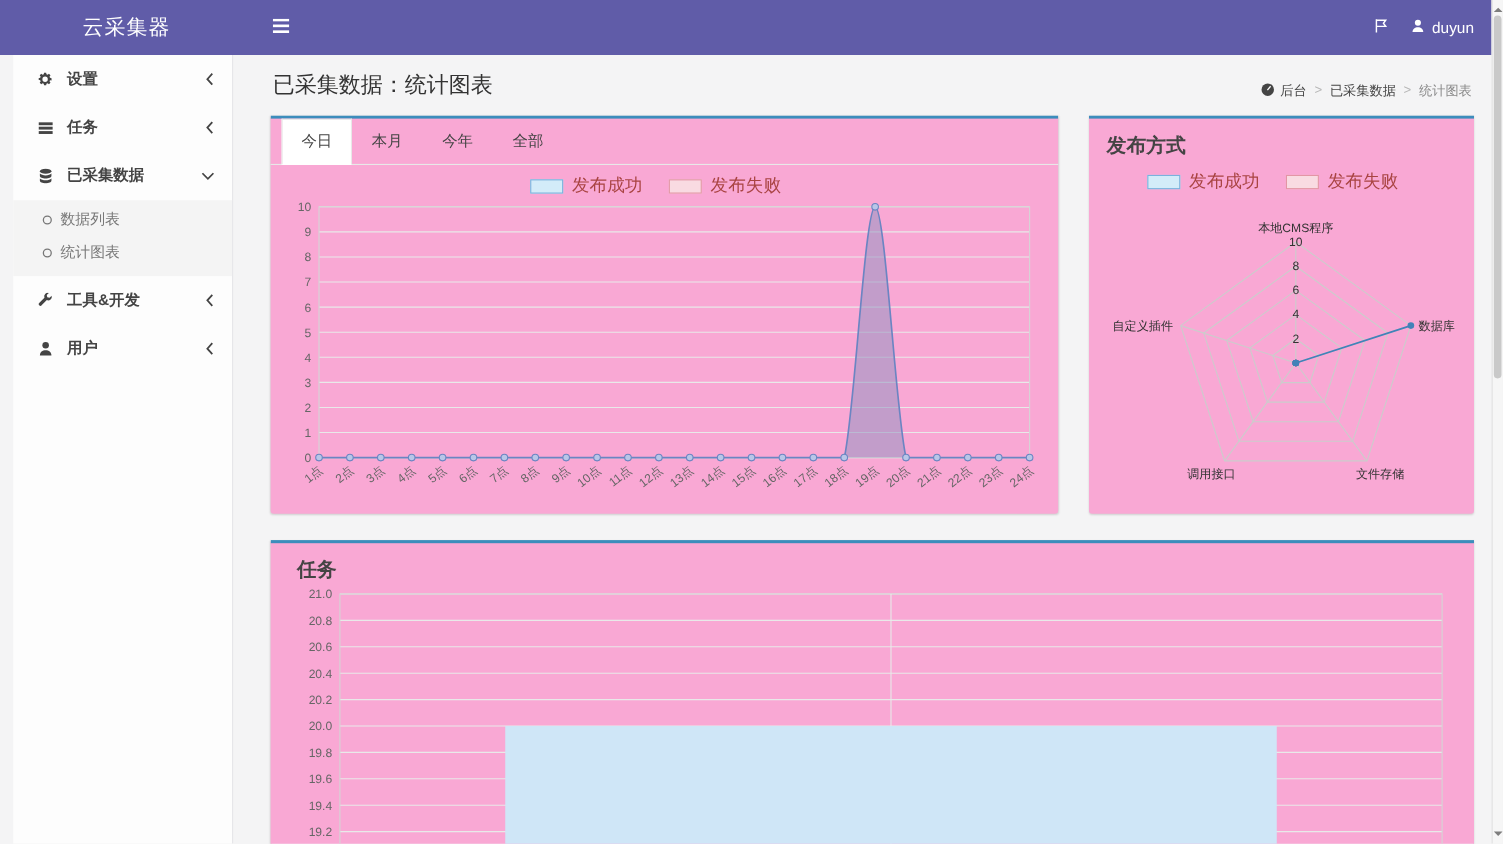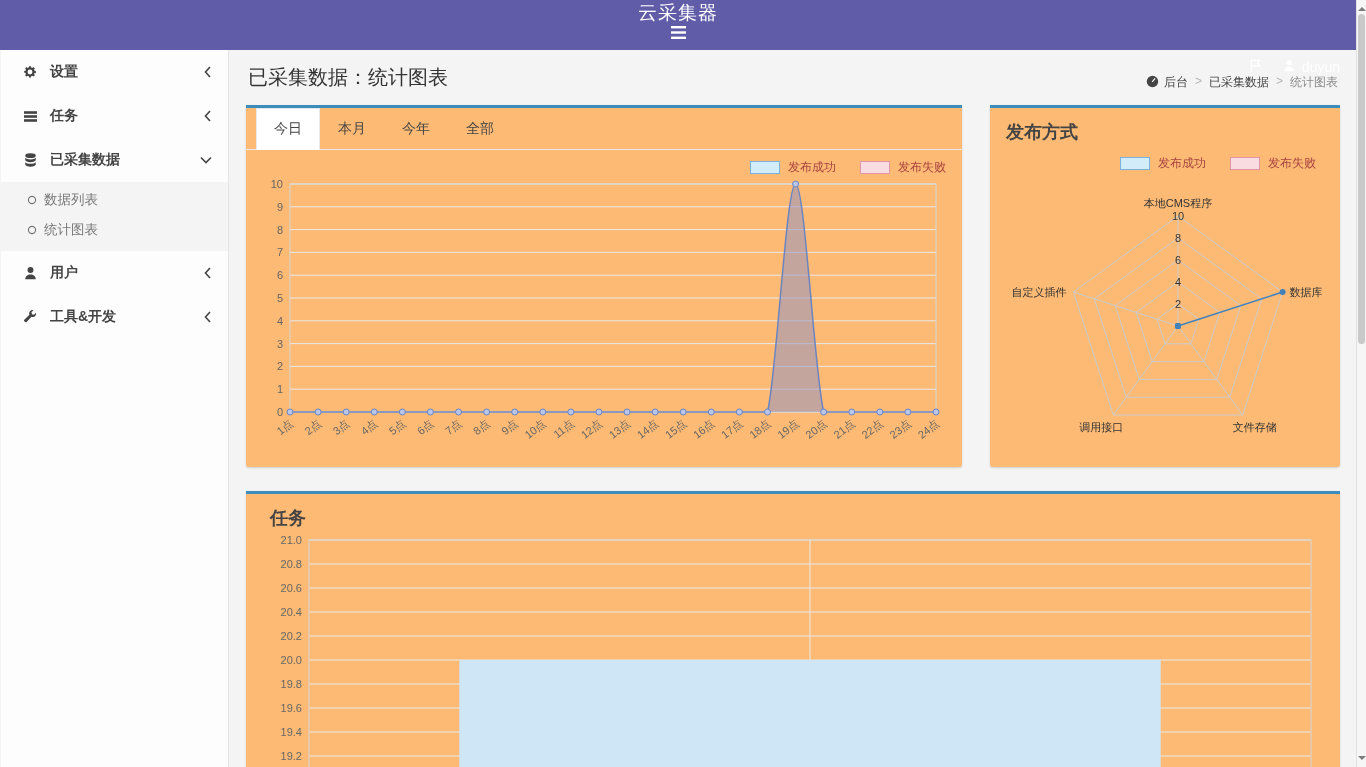--- a/index.html
+++ b/index.html
@@ -2,62 +2,62 @@
 <html style="--navbar-bg: #605ca8; --card-border: #3c8dbc; --success-fill: #d3ecf9; --success-border: #7ab2dd; --fail-fill: #f9dbe2; --fail-border: #e395a5; --legend-text: #a94442;"><head>
 <meta charset="utf-8">
 <style>
   * { box-sizing: border-box; margin: 0; padding: 0; }
   html,body { width:1366px; height:767px; overflow:hidden;
     font-family:"Liberation Sans","DejaVu Sans",sans-serif; background:#f4f4f5; }
   body { position:relative; }
 
   
   .navbar { position:absolute; top:0; left:0; right:10px; height:50px;
-    background:var(--navbar-bg); display:flex; align-items:center; color:#fff; z-index:5;flex-direction:column; }
+    background:var(--navbar-bg); display:flex; align-items:center; color:#fff; z-index:5; }
   .brand { width:230px; text-align:center; font-size:19px; letter-spacing:1px; cursor:pointer; }
   .hamburger { background:none; border:none; height:50px; padding:0 18px; cursor:pointer; display:flex; align-items:center; }
   .nav-right { margin-left:auto; display:flex; align-items:center; gap:20px; padding-right:16px; }
   .nav-icon-btn, .nav-user { background:none; border:none; color:#fff; cursor:pointer;
     display:flex; align-items:center; gap:7px; font-size:14px; height:50px; }
 
   
-  .sidebar { position:absolute; top:50px; left:1px; width:228px; bottom:0;
+  .sidebar { position:absolute; top:50px; left:12px; width:200px; bottom:0;
     background:#fdfdfd; border-right:1px solid #e4e4e7; }
   .side-item { display:flex; align-items:center; gap:11px; height:44px;
     padding:0 16px 0 20px; font-size:14px; font-weight:bold; color:#444; cursor:pointer; }
   .s-icon { width:18px; display:flex; justify-content:center; }
   .s-label { flex:1; }
   .chev { display:flex; align-items:center; }
   .submenu { background:#f4f4f4; padding:3px 0 6px; }
   .sub-item { display:flex; align-items:center; gap:7px; height:30px;
     padding-left:26px; font-size:13.5px; color:#777; cursor:pointer; }
 
   
   .main { position:absolute; left:230px; top:50px; right:10px; bottom:0; padding:8px 16px 0; }
   .content-header { display:flex; align-items:flex-start; justify-content:space-between; padding:6px 2px 14px; }
   .page-title { font-size:20px; font-weight:normal; color:#333; }
   .breadcrumb { list-style:none; display:flex; align-items:flex-start; gap:7px; font-size:12px; color:#444; margin-top:10px; }
   .breadcrumb .crumb { display:flex; align-items:center; gap:5px; cursor:pointer; }
   .breadcrumb .sep { color:#b5b5b5; }
   .breadcrumb .current { color:#8a8a8a; }
 
   .cards-row { display:flex; gap:28px; }
-  .card { background:#fdba74; border-top:3px solid var(--card-border);
+  .card { background:#f9a8d4; border-top:3px solid var(--card-border);
     box-shadow:0 1px 2px rgba(0,0,0,.15); border-radius:0 0 3px 3px; }
   .chart-card { width:716px; height:362px; }
   .radar-card { flex:1; height:362px; padding:8px 8px 0; }
   .tasks-card { margin-top:24px; height:430px; padding:8px 16px 0; }
   .card-title { font-size:18px; font-weight:bold; color:#444; padding:4px 8px 2px; }
 
   .tabs { display:flex; border-bottom:1px solid #e8e8e8; padding:0 10px; }
   .tab { padding:11px 17px; font-size:14px; color:#444; cursor:pointer;
     border:1px solid transparent; margin-bottom:-1px; }
   .tab.active { background:#fff; border-color:#e8e8e8; border-bottom-color:#fff; }
 
-  .legend-row { display:flex; justify-content:flex-end; align-items:center; gap:8px; padding:9px 0 2px; font-size:12px;font-family:Liberation Serif, serif; }
+  .legend-row { display:flex; justify-content:center; align-items:center; gap:8px; padding:9px 0 2px; font-size:16px;font-family:Liberation Serif, serif; }
   .legend-label { color:var(--legend-text); margin-right:16px; }
   .legend-label.muted { color:#555; margin-right:0; }
   .swatch { display:inline-block; width:30px; height:13px; border:1px solid; }
   .swatch-success { background:var(--success-fill); border-color:var(--success-border); }
   .swatch-fail { background:var(--fail-fill); border-color:var(--fail-border); }
 
   .chart-svg { display:block; margin:0 auto; }
   text.tick { font-size:11px; fill:#666; }
   text.axis-label { font-size:11px; fill:#333; }
 
@@ -175,42 +175,42 @@
         <svg width="10" height="10" viewBox="0 0 12 12">
             <circle cx="6" cy="6" r="4.3" fill="none" stroke="#777" stroke-width="1.4"></circle>
           </svg>
       </span>
       <span>统计图表</span>
     </div>
   </div>
 
   <div class="side-item">
     <span class="s-icon">
+      <svg width="14" height="14" viewBox="0 0 16 16">
+          <path d="M14.8 3.2a3.8 3.8 0 0 1-5 4.6L4.6 13a1.8 1.8 0 1 1-2.5-2.5L7.3 5.3a3.8 3.8 0 0 1 4.6-5L9.7 2.5l.6 2.3 2.3.6z" fill="#444"></path>
+        </svg>
+    </span>
+    <span class="s-label">工具&amp;开发</span>
+    <span class="chev">
+      <svg width="8" height="12" viewBox="0 0 8 12">
+          <polyline points="6,1 1.5,6 6,11" fill="none" stroke="#444" stroke-width="1.6"></polyline>
+        </svg>
+    </span>
+  </div>
+
+  <div class="side-item">
+    <span class="s-icon">
       <svg width="13" height="14" viewBox="0 0 14 16">
           <g fill="#444">
             <circle cx="7" cy="4.5" r="3.4"></circle>
             <path d="M1 15c0-3.4 2.7-5.4 6-5.4s6 2 6 5.4z"></path>
           </g>
         </svg>
     </span>
     <span class="s-label">用户</span>
-    <span class="chev">
-      <svg width="8" height="12" viewBox="0 0 8 12">
-          <polyline points="6,1 1.5,6 6,11" fill="none" stroke="#444" stroke-width="1.6"></polyline>
-        </svg>
-    </span>
-  </div>
-
-  <div class="side-item">
-    <span class="s-icon">
-      <svg width="14" height="14" viewBox="0 0 16 16">
-          <path d="M14.8 3.2a3.8 3.8 0 0 1-5 4.6L4.6 13a1.8 1.8 0 1 1-2.5-2.5L7.3 5.3a3.8 3.8 0 0 1 4.6-5L9.7 2.5l.6 2.3 2.3.6z" fill="#444"></path>
-        </svg>
-    </span>
-    <span class="s-label">工具&amp;开发</span>
     <span class="chev">
       <svg width="8" height="12" viewBox="0 0 8 12">
           <polyline points="6,1 1.5,6 6,11" fill="none" stroke="#444" stroke-width="1.6"></polyline>
         </svg>
     </span>
   </div>
 </aside>
 
 <main class="main">
 

